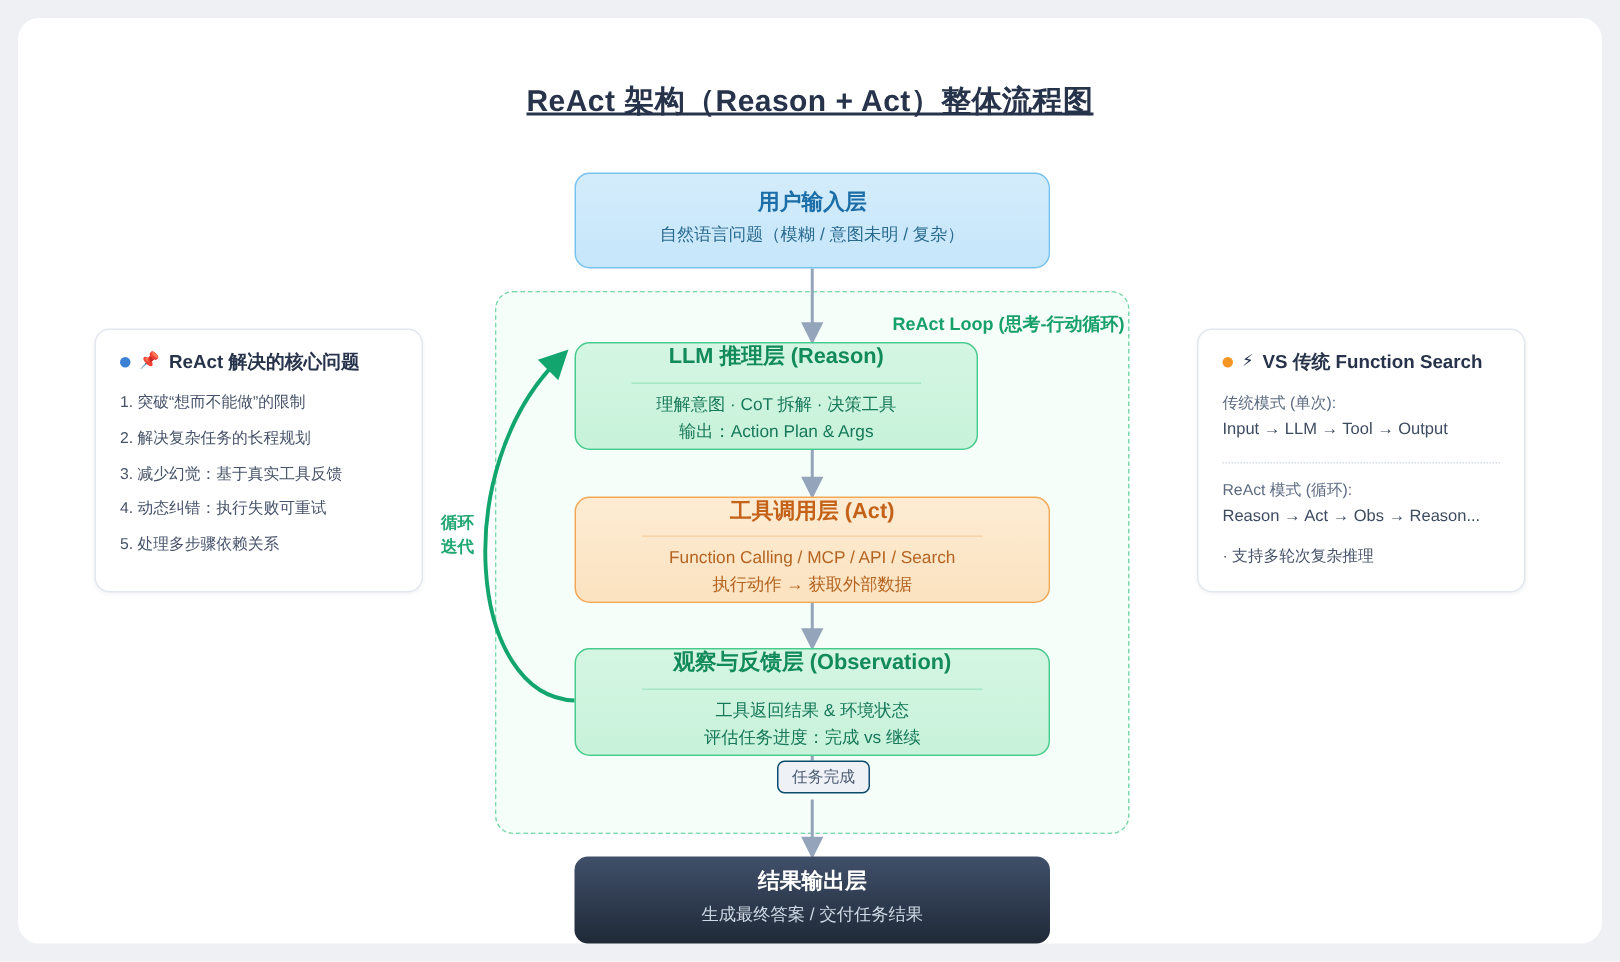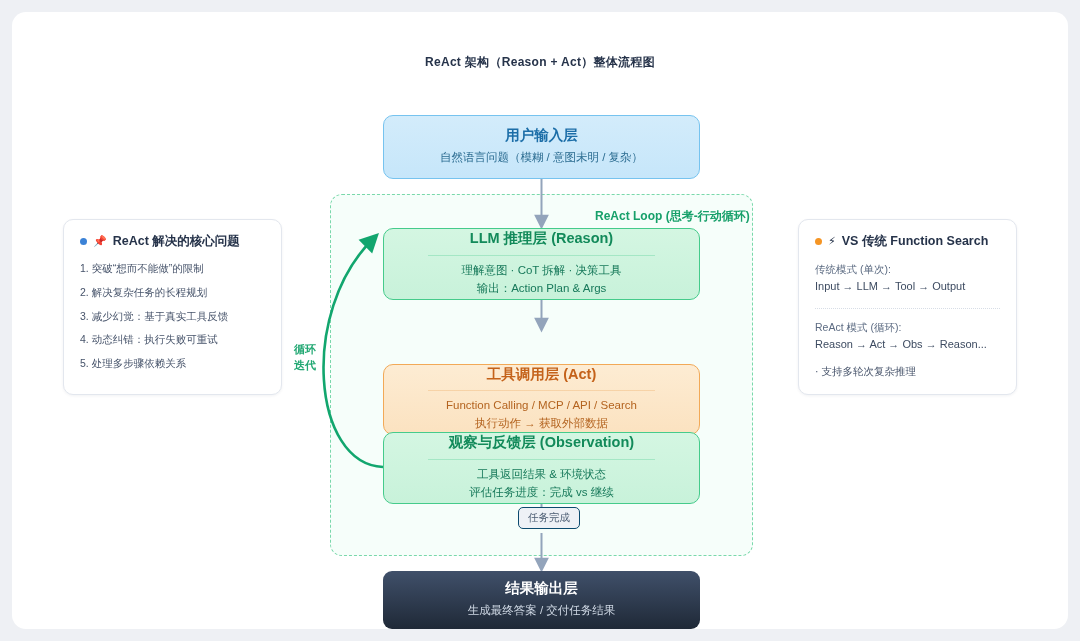--- a/index.html
+++ b/index.html
@@ -12,22 +12,23 @@
   .page-card{
     position:absolute;left:12px;top:12px;
     width:1056px;height:617px;
     background:#ffffff;border-radius:14px;
   }
   .diagram{position:relative;width:100%;height:100%;}
 
   .title{
     position:absolute;left:0;top:42px;width:100%;
     text-align:center;
-    font-size:12px;font-weight:bold;color:#26334a;
+    font-size:20px;font-weight:bold;color:#26334a;
     letter-spacing:.3px;
+    text-decoration:underline;
   }
 
   
   .node{
     position:absolute;
     box-sizing:border-box;
     border-radius:10px;
     border:1.5px solid #ccc;
     display:flex;flex-direction:column;
     align-items:center;justify-content:center;
@@ -39,33 +40,32 @@
 
   .node-input{
     left:371px;top:103px;width:317px;height:64px;
     background:linear-gradient(180deg,#d3ecfb 0%,#c6e6fa 100%);
     border-color:#76c3ef;
   }
   .node-input .n-title{color:#1c6ea8;}
   .node-input .n-sub{color:#2a6b90;margin-top:5px;}
 
   .node-reason{
-    left:371px;top:216px;width:317px;height:72px;
+    left:371px;top:216px;width:269px;height:72px;
     background:linear-gradient(180deg,#d4f6e2 0%,#c8f2da 100%);
     border-color:#45cb8b;
   }
   .node-reason .n-title{color:#128a5a;}
   .node-reason .n-rule{background:#6fd7a6;}
   .node-reason .n-sub{color:#17795a;}
 
   .node-act{
     left:371px;top:319px;width:317px;height:71px;
     background:linear-gradient(180deg,#fdecd3 0%,#fbe2c0 100%);
     border-color:#f2a957;
-    margin-top:33px;
   }
   .node-act .n-title{color:#c4621a;}
   .node-act .n-rule{background:#f0b77a;}
   .node-act .n-sub{color:#b46420;}
 
   .node-obs{
     left:371px;top:420px;width:317px;height:72px;
     background:linear-gradient(180deg,#d4f6e2 0%,#c8f2da 100%);
     border-color:#45cb8b;
   }

